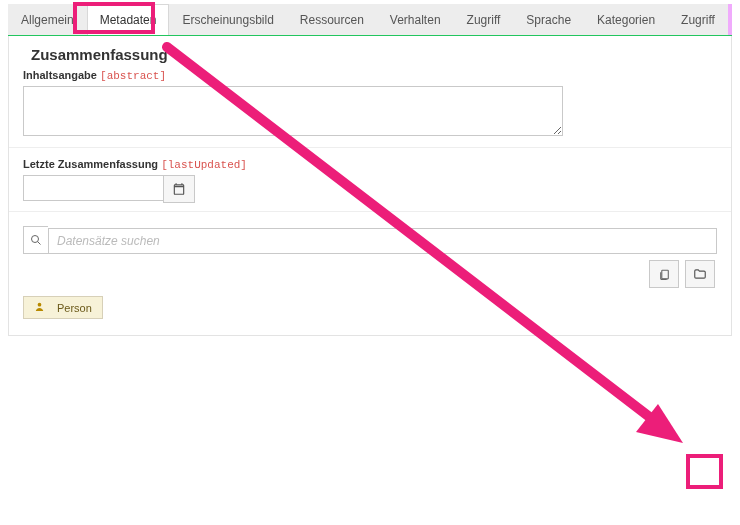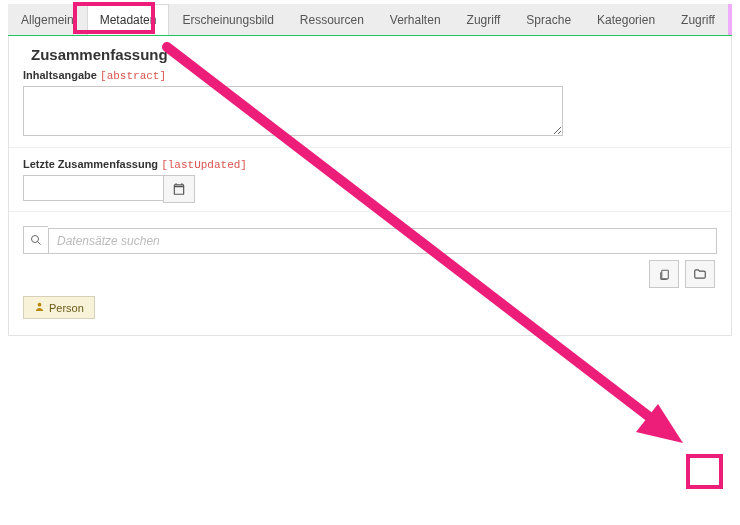--- a/index.html
+++ b/index.html
@@ -16,21 +16,21 @@
   .textarea-field{width:540px;max-width:100%;height:50px;border:1px solid #c9c9c9;background:#fff;box-sizing:border-box;padding:4px}
   .small-input-row{display:flex;align-items:stretch}
   .date-input{width:140px;height:26px;border:1px solid #c9c9c9;border-right:none;box-sizing:border-box;padding:2px 6px}
   .date-btn{width:30px;height:26px;border:1px solid #c9c9c9;background:#f6f6f6;display:flex;align-items:center;justify-content:center;cursor:pointer}
   .search-row{display:flex;align-items:flex-end;margin-top:4px}
   .search-icon-box{width:24px;height:26px;border:1px solid #c9c9c9;border-right:none;background:#fff;display:flex;align-items:center;justify-content:center}
   .search-input{flex:1;height:26px;border:1px solid #c9c9c9;box-sizing:border-box;padding:2px 8px;font-size:12px;font-style:italic;color:#999}
   .search-input::placeholder{color:#bbb;font-style:italic}
   .action-row{display:flex;justify-content:flex-end;gap:6px;margin-top:6px;padding-right:2px}
   .icon-btn{width:28px;height:26px;border:1px solid #c9c9c9;background:#f6f6f6;display:flex;align-items:center;justify-content:center;cursor:pointer}
-  .person-btn{display:inline-flex;align-items:center;gap:4px;margin-top:8px;padding:4px 10px;border:1px solid #d7d0b8;background:#f7f2d8;color:#6b5a1a;font-size:11px;cursor:pointer}
+  .person-btn{display:inline-flex;align-items:center;gap:12px;margin-top:8px;padding:4px 10px;border:1px solid #d7d0b8;background:#f7f2d8;color:#6b5a1a;font-size:11px;cursor:pointer}
   .person-btn .p-icon{display:inline-block}
   
   .hl{position:absolute;border:4px solid #ec1e79;box-sizing:border-box;pointer-events:none}
   
   .arrow-layer{position:absolute;left:0;top:0;width:740px;height:525px;pointer-events:none}
 </style>
 </head>
 <body>
 
 <div class="wrap">

